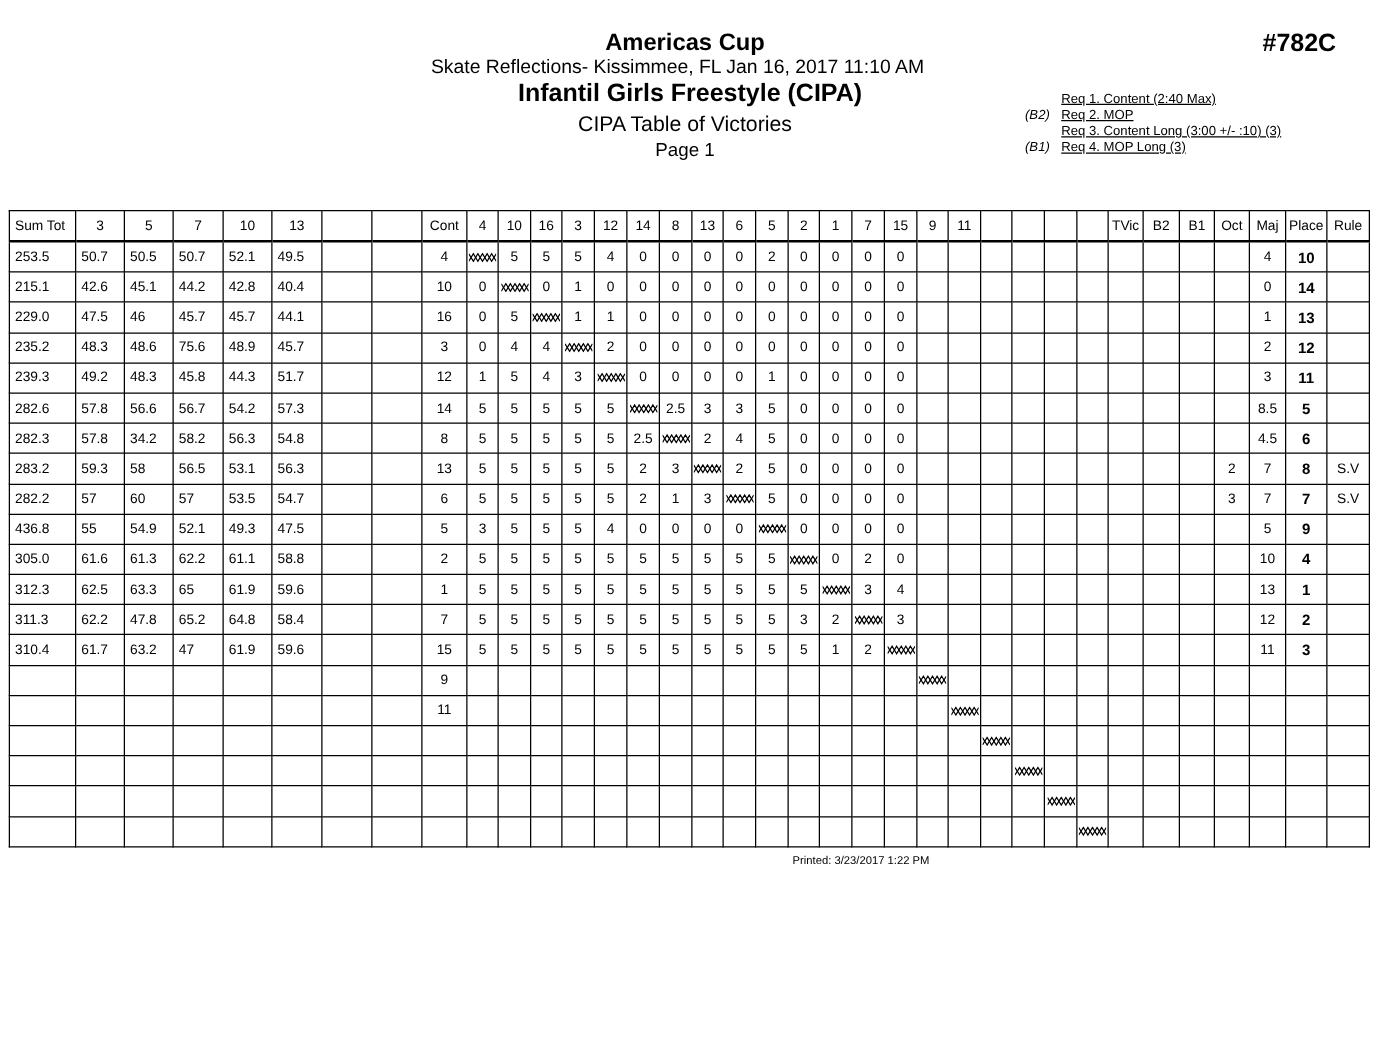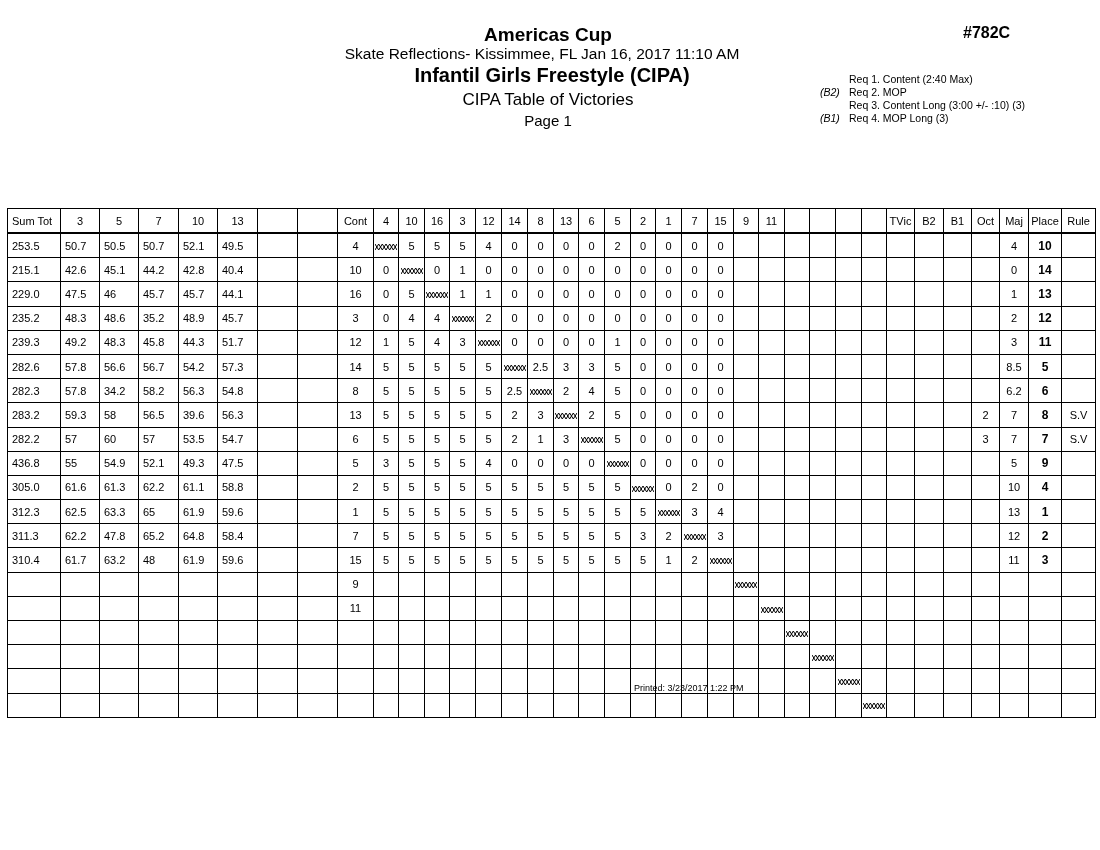--- a/index.html
+++ b/index.html
@@ -3,26 +3,26 @@
 <meta charset="utf-8">
 <style>
   html, body { margin:0; padding:0; background:#ffffff; }
   body { width:1100px; height:850px; position:relative; overflow:hidden; font-family:"Liberation Sans", sans-serif; color:#000; }
   .hdr { position:absolute; left:0; width:1100px; text-align:center; white-space:nowrap; }
   #title { top:24px; left:-2px; font-size:19px; font-weight:bold; }
   #venue { top:45px; left:-8px; font-size:15.5px; }
   #event { top:64px; left:2px; font-size:20px; font-weight:bold; }
   #subtitle { top:90px; left:-2px; font-size:17px; }
   #page { top:112px; left:-2px; font-size:15px; }
-  #docnum { position:absolute; top:24px; left:963px; font-size:16px; font-weight:bold; }
+  #docnum { position:absolute; top:24px; left:1010px; font-size:20px; font-weight:bold; }
   .reqs { position:absolute; top:73px; left:820px; font-size:10.5px; line-height:13px; }
   .req-line { white-space:nowrap; position:relative; height:13px; }
   .req-tag { position:absolute; left:0; width:28px;font-style:italic; }
-  .req-text { position:absolute; left:29px; }
-  table.grid { position:absolute; top:168px; left:7px; border-collapse:collapse; table-layout:fixed; font-size:11px;margin-top:40px; }
+  .req-text { position:absolute; left:29px;text-decoration:underline; }
+  table.grid { position:absolute; top:168px; left:7px; border-collapse:collapse; table-layout:fixed; font-size:11px; }
   table.grid td { border:1px solid #000; height:23.2px; padding:0; text-align:center; overflow:hidden; white-space:nowrap; }
   table.grid tr.head td { height:23px; border-bottom:2px solid #000; }
   table.grid td.l { text-align:left; padding-left:4px; }
   table.grid td.b { font-weight:bold; font-size:12px; }
   .xxx { display:inline-block; width:22px; height:8px; vertical-align:middle; }
   #printed { position:absolute; top:683px; left:634px; font-size:9px; white-space:nowrap;text-align:center; }
 </style>
 </head>
 <body>
 
@@ -250,21 +250,21 @@
         <td></td>
         <td></td>
         <td>1</td>
         <td class="b">13</td>
         <td></td>
       </tr>
       <tr>
         <td class="l">235.2</td>
         <td class="l">48.3</td>
         <td class="l">48.6</td>
-        <td class="l">35.2</td>
+        <td class="l">75.6</td>
         <td class="l">48.9</td>
         <td class="l">45.7</td>
         <td></td>
         <td></td>
         <td>3</td>
         <td>0</td>
         <td>4</td>
         <td>4</td>
         <td><svg class="xxx" viewBox="0 0 22 8">
             <polyline points="0,1 3.7,7 7.3,1 11,7 14.7,1 18.3,7 22,1" fill="none" stroke="#000" stroke-width="1"></polyline>
@@ -406,30 +406,30 @@
         <td></td>
         <td></td>
         <td></td>
         <td></td>
         <td></td>
         <td></td>
         <td></td>
         <td></td>
         <td></td>
         <td></td>
-        <td>6.2</td>
+        <td>4.5</td>
         <td class="b">6</td>
         <td></td>
       </tr>
       <tr>
         <td class="l">283.2</td>
         <td class="l">59.3</td>
         <td class="l">58</td>
         <td class="l">56.5</td>
-        <td class="l">39.6</td>
+        <td class="l">53.1</td>
         <td class="l">56.3</td>
         <td></td>
         <td></td>
         <td>13</td>
         <td>5</td>
         <td>5</td>
         <td>5</td>
         <td>5</td>
         <td>5</td>
         <td>2</td>
@@ -660,21 +660,21 @@
         <td></td>
         <td></td>
         <td>12</td>
         <td class="b">2</td>
         <td></td>
       </tr>
       <tr>
         <td class="l">310.4</td>
         <td class="l">61.7</td>
         <td class="l">63.2</td>
-        <td class="l">48</td>
+        <td class="l">47</td>
         <td class="l">61.9</td>
         <td class="l">59.6</td>
         <td></td>
         <td></td>
         <td>15</td>
         <td>5</td>
         <td>5</td>
         <td>5</td>
         <td>5</td>
         <td>5</td>

